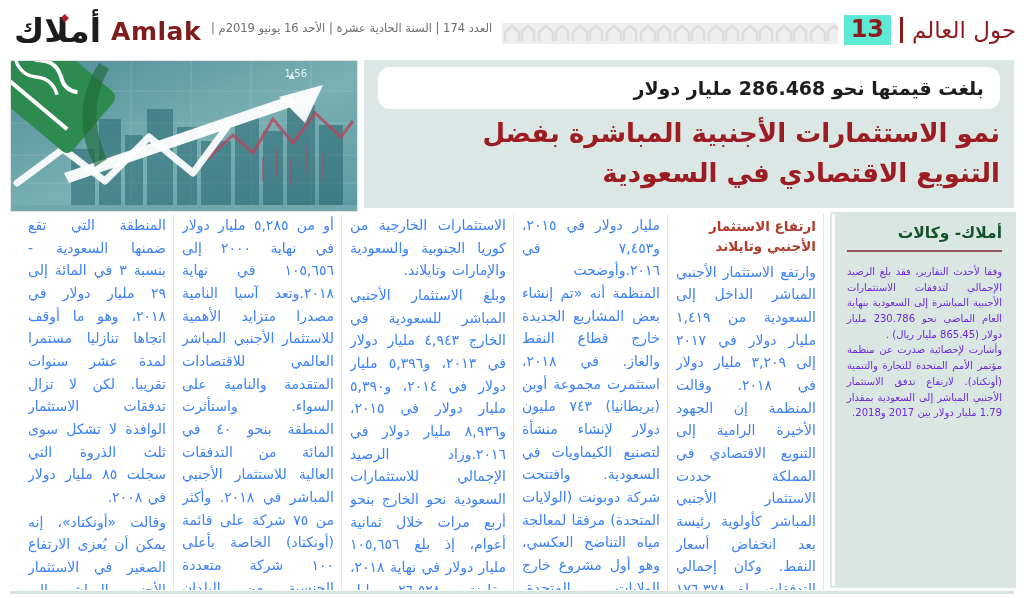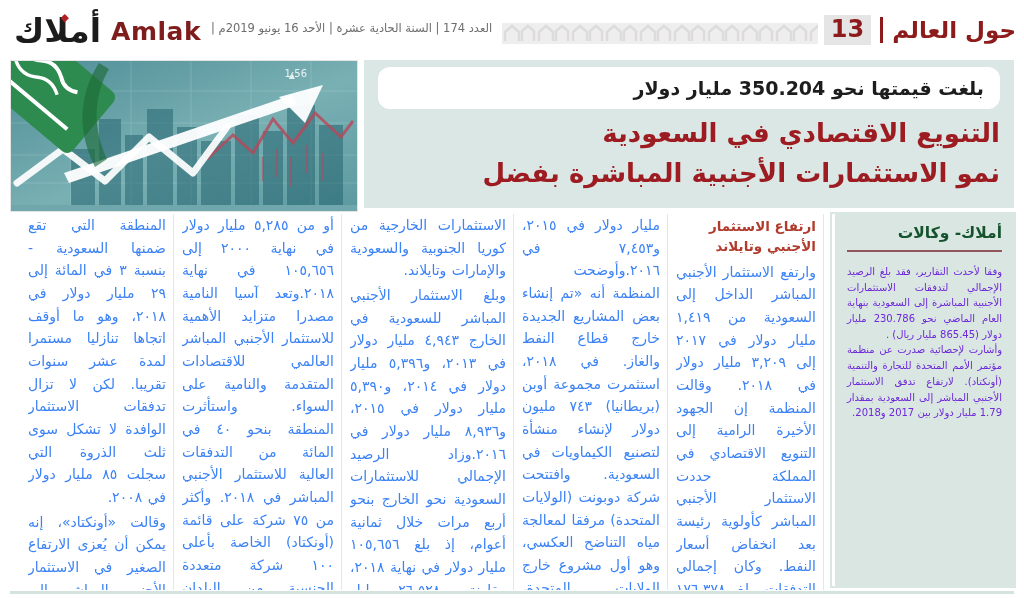--- a/index.html
+++ b/index.html
@@ -8,23 +8,23 @@
 
   
   .topbar { height:56px; display:flex; flex-direction:row; align-items:center; direction:ltr; padding:0 8px 0 14px; }
   .logo-ar { font-size:33px; font-weight:bold; color:#1c1c1c; letter-spacing:-1px; position:relative; line-height:1; padding-top:4px; }
   .logo-accent { position:absolute; top:2px; right:38%; color:#b01f24; font-size:11px; }
   .logo-en { color:#7f1d1d; font-weight:bold; font-size:25px; margin:6px 10px 0 10px; letter-spacing:.5px; }
   .issue-info { color:#6d6d6d; font-size:11.5px; margin-top:0; white-space:nowrap; direction:rtl; }
   .pattern-strip { flex:1; height:21px; margin:10px 6px 0 10px; background:#efeeee; overflow:hidden; position:relative; }
   .pattern-strip svg { position:absolute; left:0; top:0; }
   .section-group { display:flex; align-items:center; direction:rtl; margin-top:4px; }
-  .section-title { color:#8e1b1b; font-weight:bold; font-size:23px; white-space:nowrap; }
+  .section-title { color:#8e1b1b; font-weight:normal; font-size:23px; white-space:nowrap; }
   .section-sep { width:3px; height:26px; background:#8e1b1b; margin:0 9px; }
-  .page-num { color:#8e1b1b; font-weight:bold; font-size:24px; background:#e5e5e5; padding:1px 7px 3px; line-height:1.1; }
+  .page-num { color:#8e1b1b; font-weight:bold; font-size:24px; background:#5eead4; padding:1px 7px 3px; line-height:1.1; }
 
   
   .band { display:flex; flex-direction:row; direction:rtl; padding:4px 10px 0; height:152px; gap:6px; }
   .headline-block { flex:1; background:#dbe7e4; padding:7px 14px 0 14px; }
   .kicker-bar { background:#ffffff; border-radius:12px; height:42px; display:flex; align-items:center; justify-content:flex-start; padding:0 16px; }
   .kicker-bar span { font-size:19px; font-weight:bold; color:#1d1d1d; }
   .headline { color:#9d1c21; font-weight:bold; font-size:26px; line-height:1.55; margin-top:4px; text-align:right; }
   .photo-wrap { width:348px; height:152px; border:1px solid #e4e4e4; background:#6fa7ac; position:relative; flex:none; }
   .photo-wrap svg { display:block; }
 
@@ -68,25 +68,25 @@
   <div class="section-group">
     <span class="section-title">حول العالم</span>
     <span class="section-sep"></span>
     <span class="page-num">13</span>
   </div>
 </header>
 
 <div class="band">
   <div class="headline-block">
     <div class="kicker-bar">
-      <span>بلغت قيمتها نحو 350.204 مليار دولار</span>
+      <span>بلغت قيمتها نحو 286.468 مليار دولار</span>
     </div>
     <div class="headline">
+      <div>نمو الاستثمارات الأجنبية المباشرة بفضل</div>
       <div>التنويع الاقتصادي في السعودية</div>
-      <div>نمو الاستثمارات الأجنبية المباشرة بفضل</div>
     </div>
   </div>
 
   <div class="photo-wrap">
     <svg width="346" height="144" viewBox="0 0 346 144">
       <defs>
         <linearGradient id="sky" x1="0" y1="0" x2="1" y2="1">
           <stop offset="0" stop-color="#4e8d95"></stop>
             <stop offset="0.55" stop-color="#79b0b4"></stop>
             <stop offset="1" stop-color="#5d9aa0"></stop>

